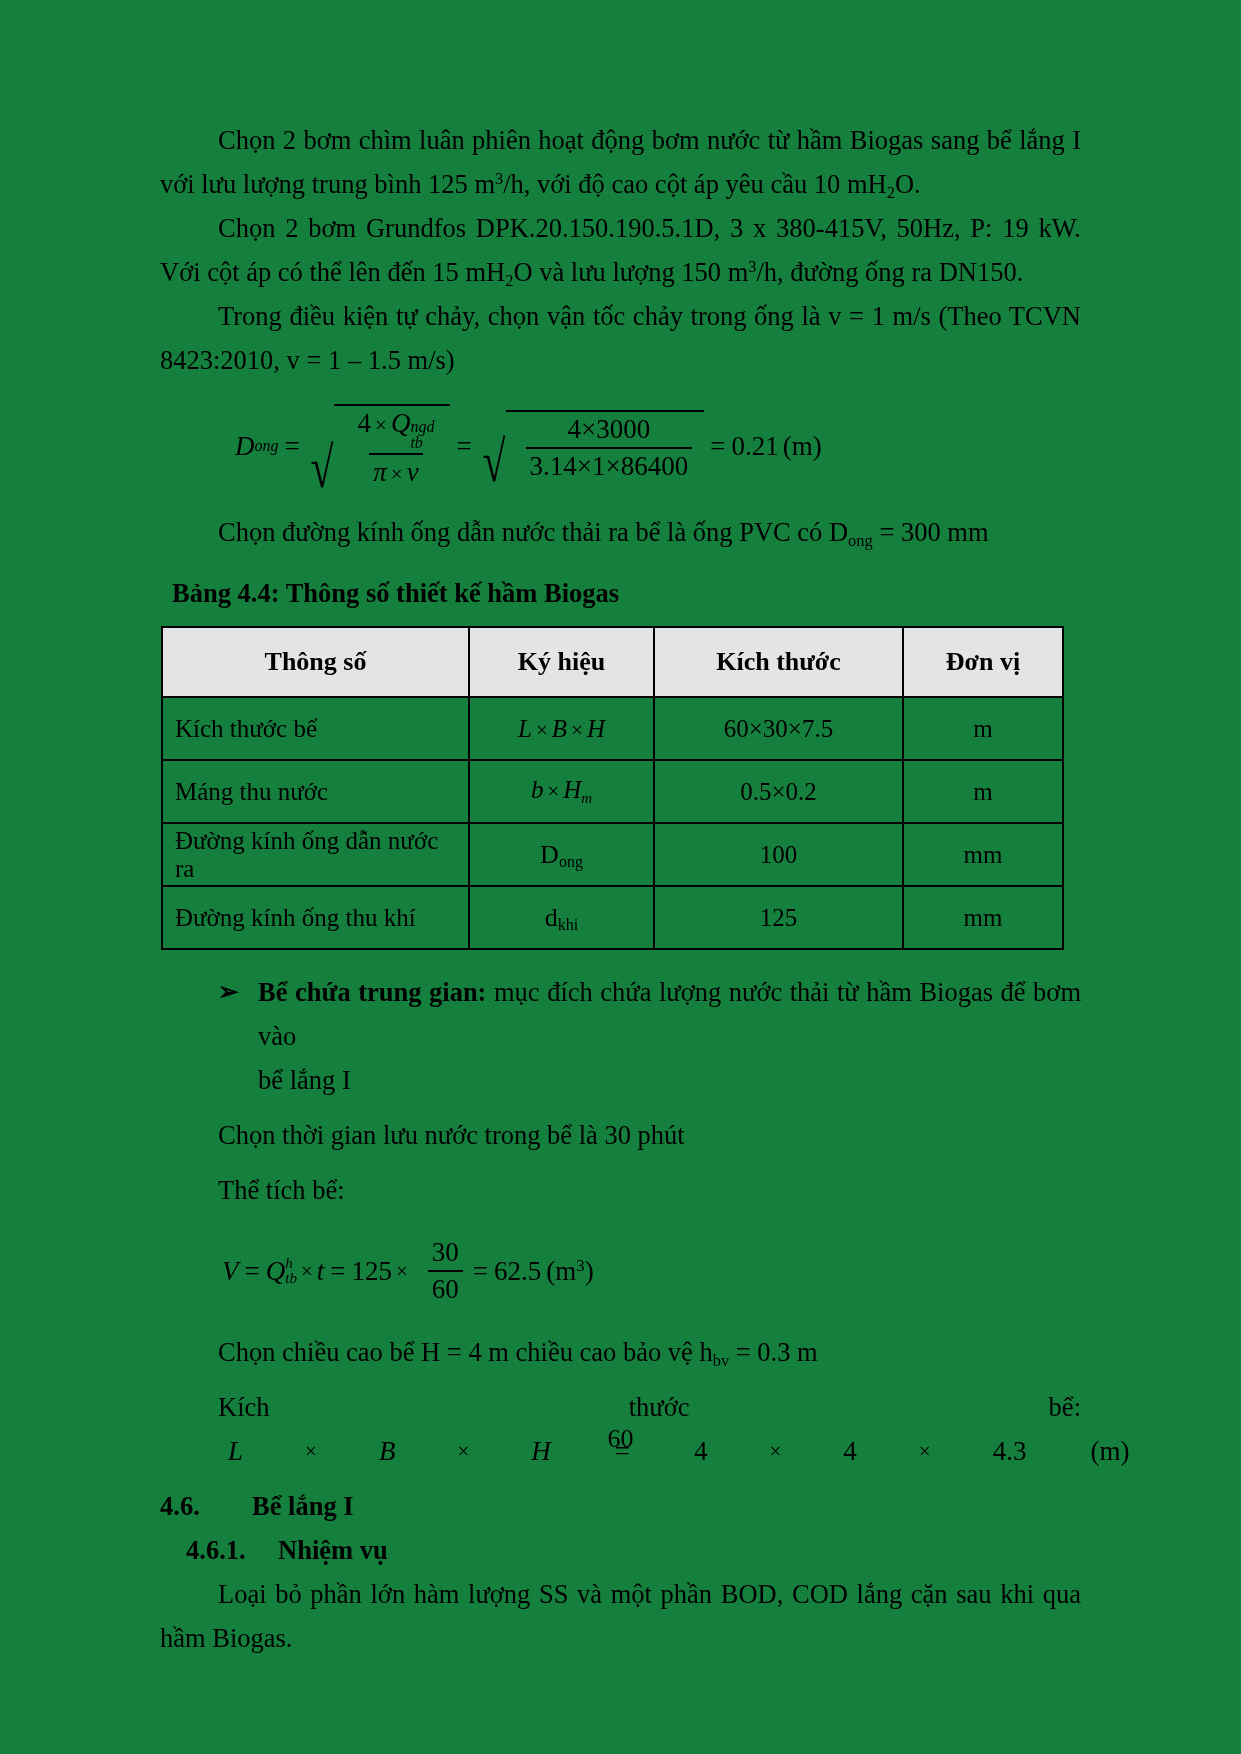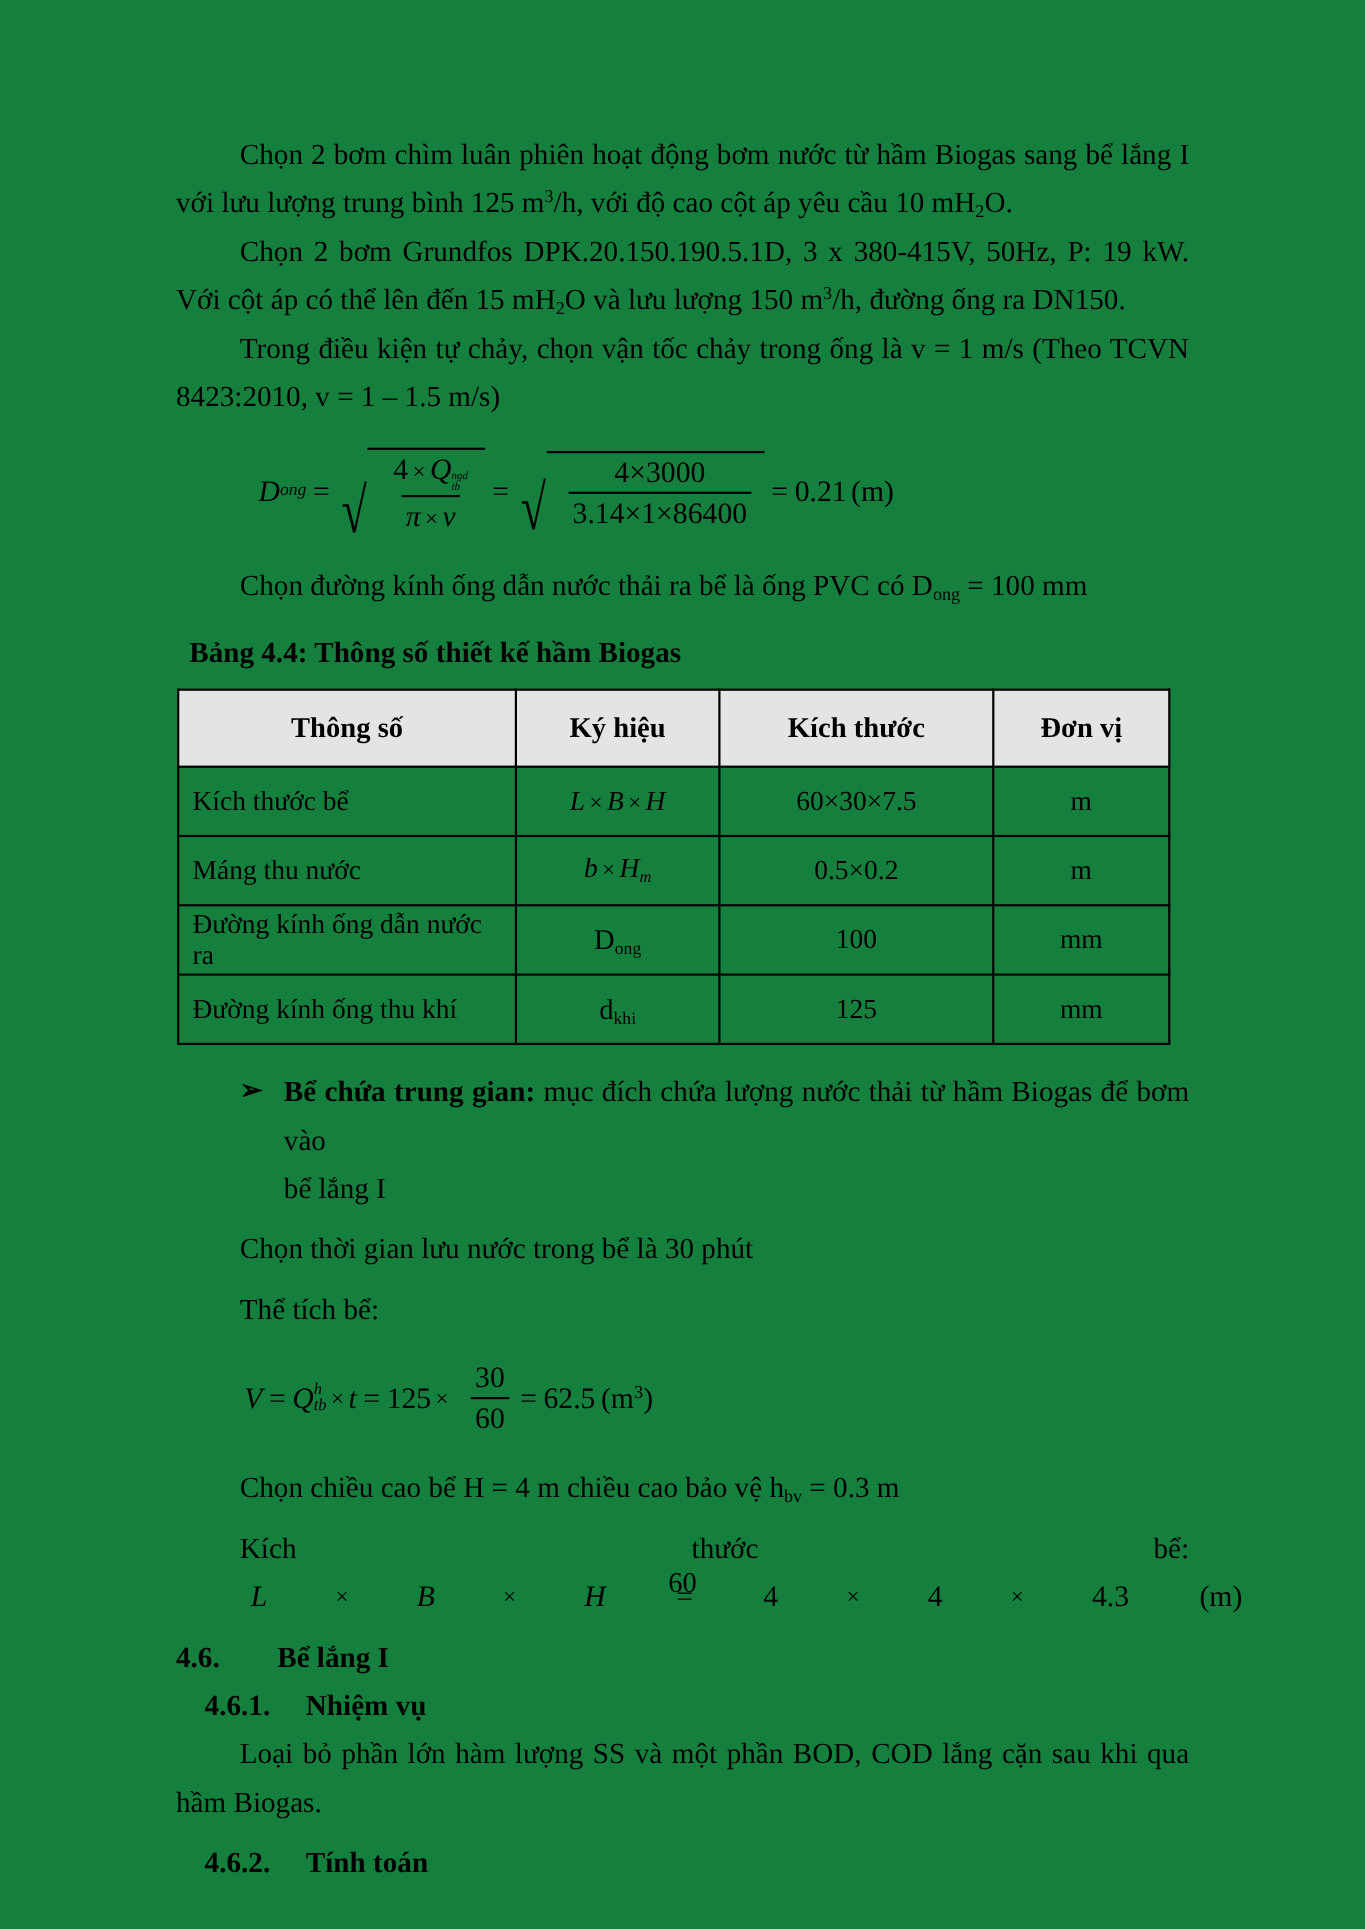--- a/index.html
+++ b/index.html
@@ -184,21 +184,21 @@
     <div class="eq-block eq-1">
       <span class="mrow">
         <span class="mi">D</span>
           <span class="mi-sub">ong</span>
       </span>
       <span class="mo">=</span>
       <span class="sqrt">
         <span class="sqrt-sign">√</span>
         <span class="sqrt-body">
           <span class="frac">
-            <span class="num"><span class="mn">4</span><span class="times">×</span><span class="mi">Q</span><span style="display:inline-flex;flex-direction:column;line-height:1;font-style:italic;font-size:10px;">
+            <span class="num"><span class="mn">4</span><span class="times">×</span><span class="mi">Q</span><span style="display:inline-flex;flex-direction:column;line-height:1;font-style:italic;font-size:16px;">
                   <span>ngd</span>
                   <span>tb</span>
                 </span></span>
             <span class="den"><span class="mi">π</span><span class="times">×</span><span class="mi">v</span></span>
           </span>
         </span>
       </span>
       <span class="mo">=</span>
       <span class="sqrt">
         <span class="sqrt-sign">√</span>
@@ -210,21 +210,21 @@
         </span>
       </span>
       <span class="mo">=</span>
       <span class="mn">0.21</span>
       <span class="mn" style="padding-left:4px">(m)</span>
     </div>
 
     <div class="gap-md"></div>
 
     <p class="para">
-      <span>Chọn đường kính ống dẫn nước thải ra bể là ống PVC có D</span><sub>ong</sub><span> = 100 mm</span>
+      <span>Chọn đường kính ống dẫn nước thải ra bể là ống PVC có D</span><sub>ong</sub><span> = 300 mm</span>
     </p>
 
     <div class="gap-md"></div>
 
     <div class="tbl-caption">Bảng 4.4: Thông số thiết kế hầm Biogas</div>
 
     <table class="params">
       <colgroup>
         <col class="colw1">
           <col class="colw2">
@@ -342,21 +342,17 @@
 
     <div class="h-sub">
       <span class="num">4.6.1.</span>
       <span>Nhiệm vụ</span>
     </div>
 
     <p class="para">Loại bỏ phần lớn hàm lượng SS và một phần BOD, COD lắng cặn sau khi qua hầm Biogas.</p>
 
     <div class="gap-sm"></div>
 
-    <div class="h-sub">
-      <span class="num">4.6.2.</span>
-      <span>Tính toán</span>
-    </div>
 
   </div>
 
   <div class="page-number">60</div>
 </div>
 
 </body></html>

